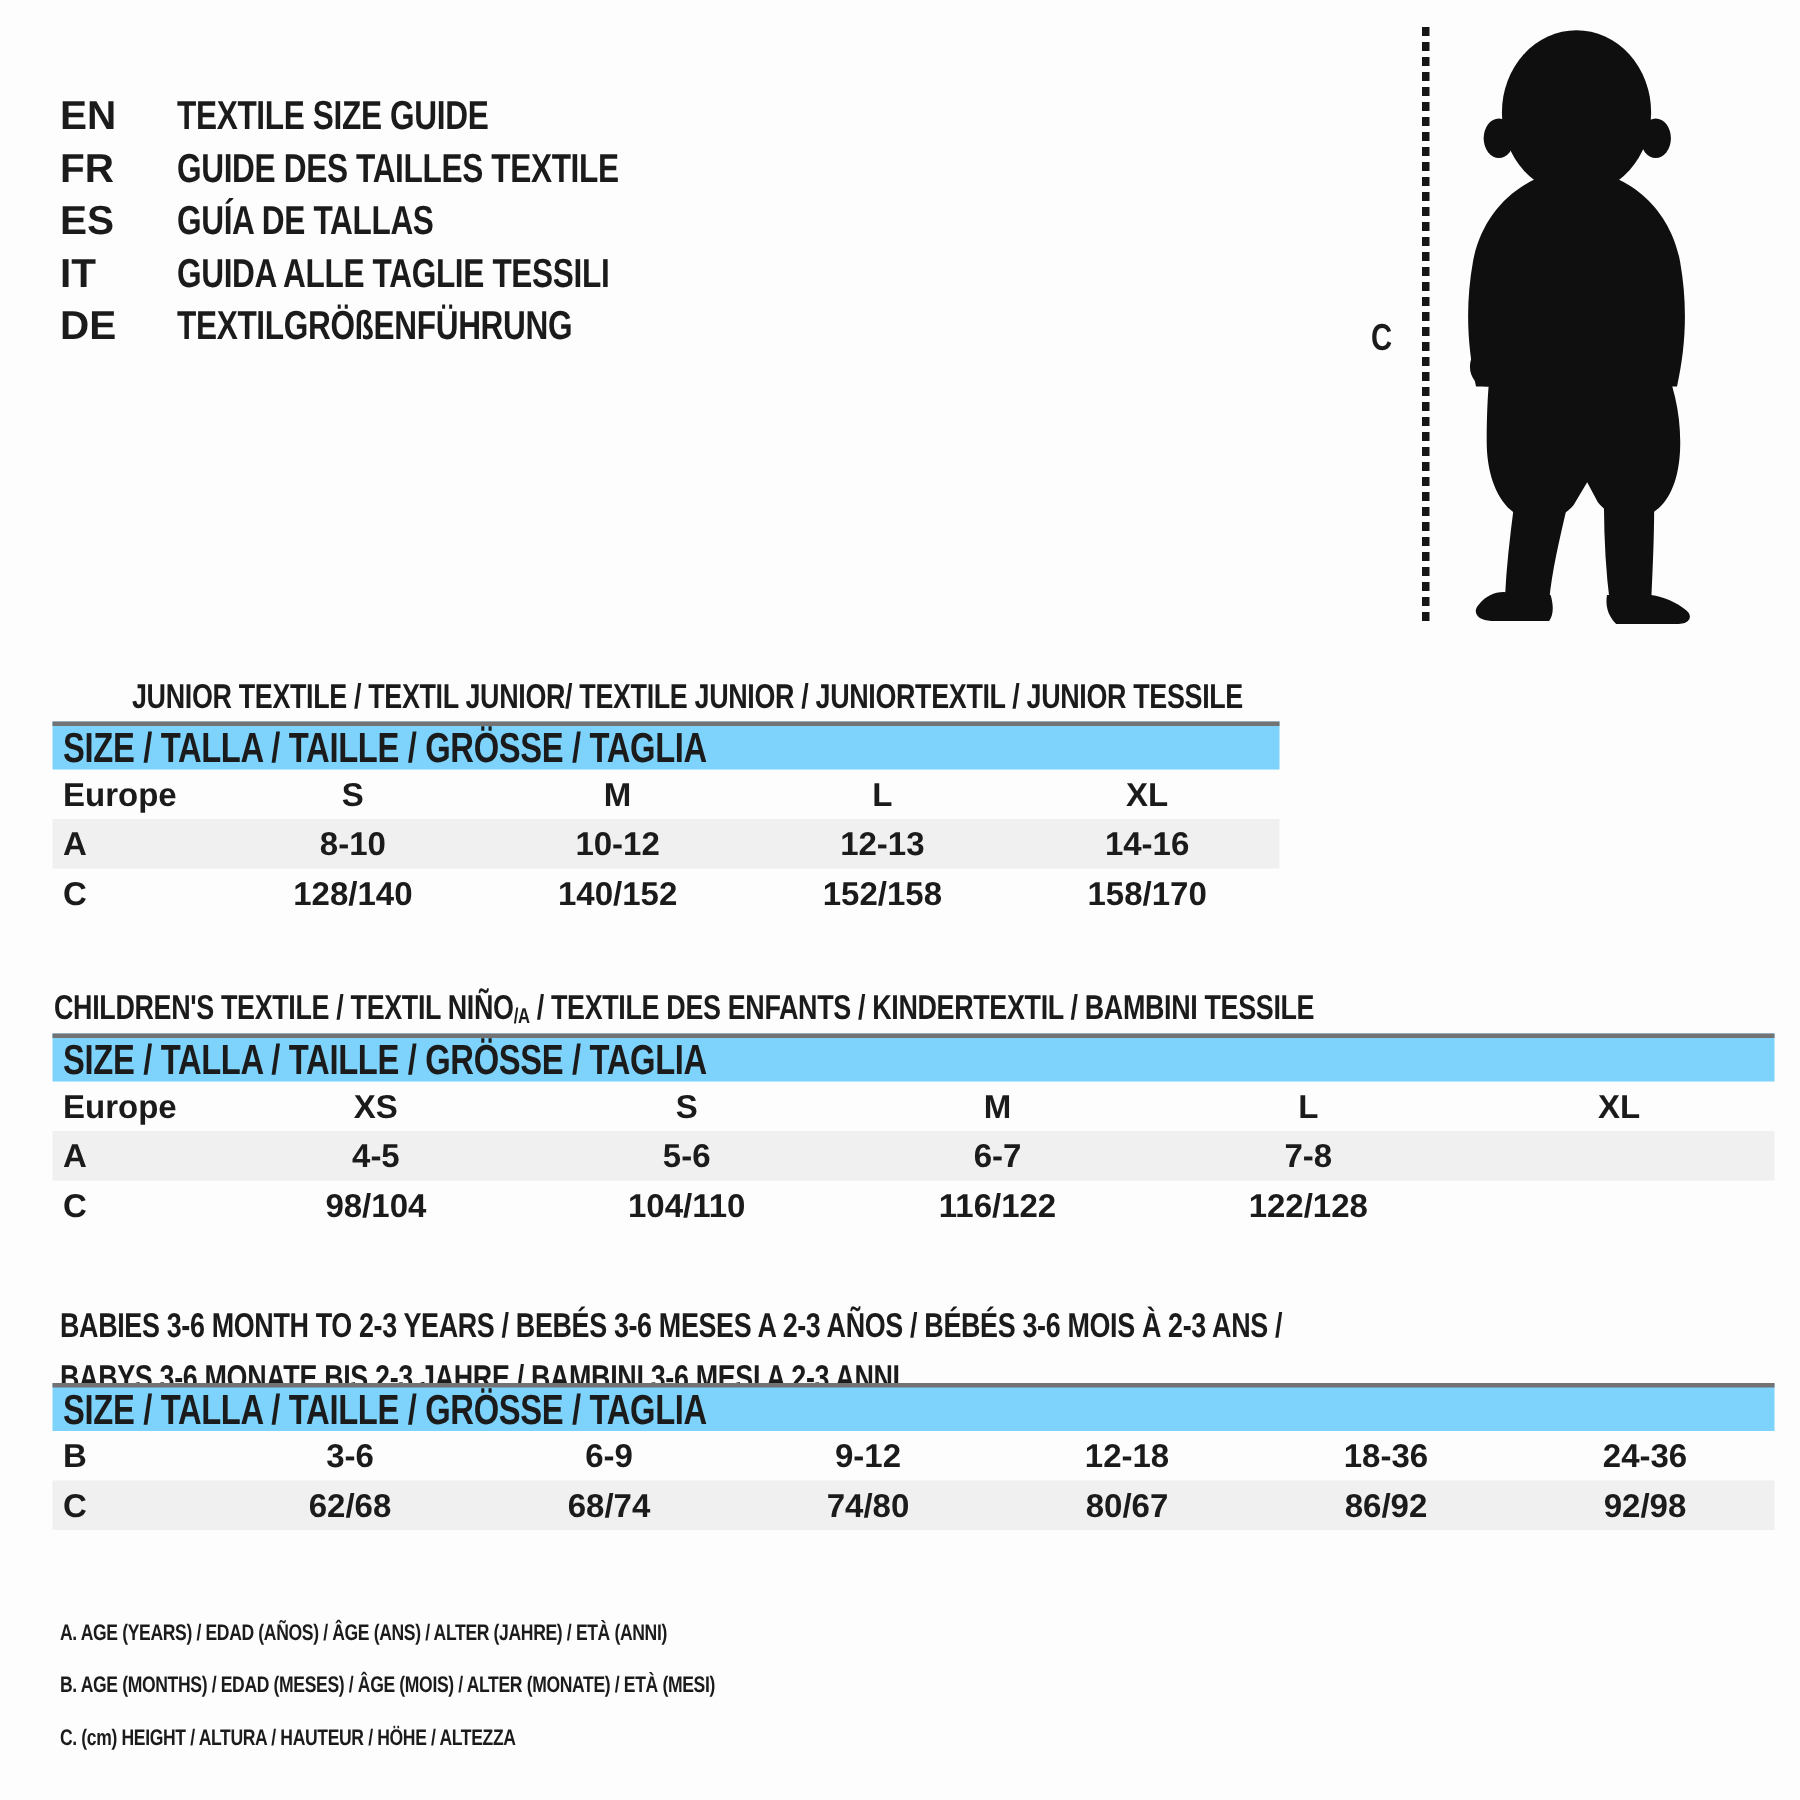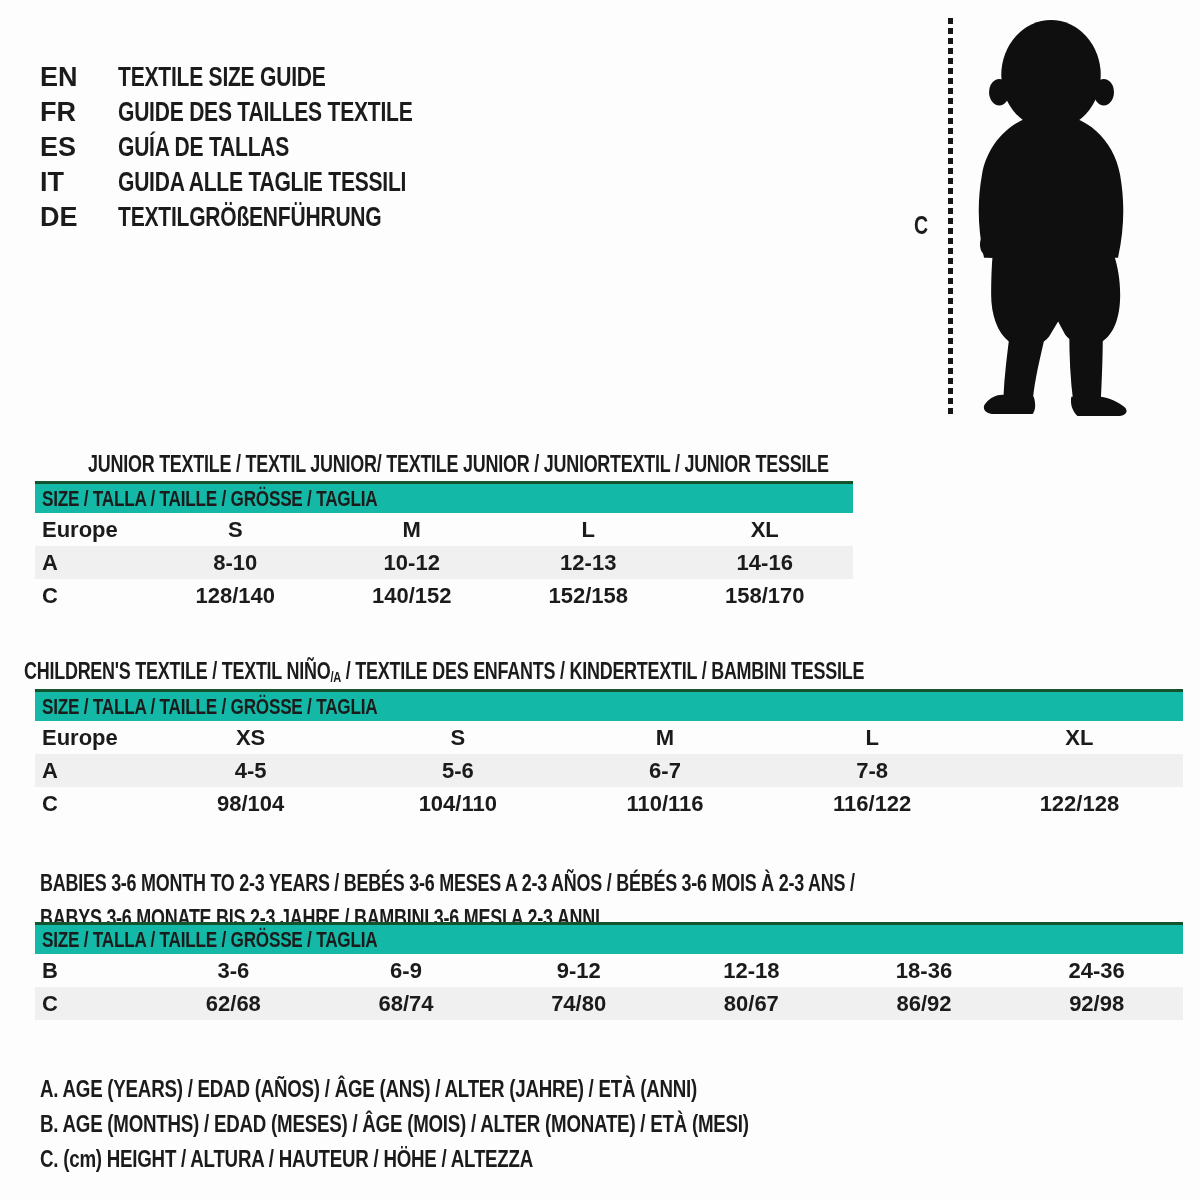--- a/index.html
+++ b/index.html
@@ -21,44 +21,44 @@
   .fig-line {
     position:absolute; left:948px; top:18px; width:5px; height:398px;
     background:repeating-linear-gradient(to bottom,#161616 0 6px,transparent 6px 10px);
   }
   .fig-label { position:absolute; left:914px; top:211px; font-size:25px; }
   .fig-svg { position:absolute; left:962px; top:12px; }
 
   
   .section-heading { position:absolute; font-size:23px; }
   #junior-heading   { left:40px; top:432px;margin-left:48px; }
-  #children-heading { left:24px; top:639px; }
+  #children-heading { left:36px; top:639px; }
   #babies-heading   { left:40px; top:847px; line-height:35px; }
   .subsz { font-size:0.62em; vertical-align:-3px; }
 
   
   .size-table { position:absolute; }
   #junior-table   { left:35px; top:481px; width:818px; }
   #children-table { left:35px; top:689px; width:1148px; }
   #babies-table   { left:35px; top:922px; width:1148px; }
   .size-bar {
-    height:29px; line-height:29px; background:#14b8a6;
-    border-top:3px solid #14532d; padding-left:7px; font-size:22px;
+    height:29px; line-height:29px; background:#7dd3fc;
+    border-top:3px solid #737373; padding-left:7px; font-size:28px;
   }
   .trow { display:grid; height:33px; line-height:33px; font-size:22px; }
   .cols5 { grid-template-columns:112px repeat(4,1fr); }
   .cols6 { grid-template-columns:112px repeat(5,1fr); }
   .cols7 { grid-template-columns:112px repeat(6,1fr); }
   .cell { text-align:center; overflow:visible; }
   .cell:first-child { text-align:left; padding-left:7px; }
   .striped { background:#f0f0f0; }
 
   
   .legend { position:absolute; left:40px; top:1071px; }
-  .legend-line { height:35px; line-height:35px; font-size:24px;text-decoration:underline; }
+  .legend-line { height:35px; line-height:35px; font-size:15px;text-decoration:underline; }
 </style>
 </head>
 <body>
 
 <div class="page">
 
   <header class="lang-header">
     <div class="lang-row">
       <span class="lang-code">EN</span>
       <span class="cnd">TEXTILE SIZE GUIDE</span>
@@ -150,21 +150,20 @@
       <div class="cell">A</div>
       <div class="cell">4-5</div>
       <div class="cell">5-6</div>
       <div class="cell">6-7</div>
       <div class="cell">7-8</div>
     </div>
     <div class="trow cols6">
       <div class="cell">C</div>
       <div class="cell">98/104</div>
       <div class="cell">104/110</div>
-      <div class="cell">110/116</div>
       <div class="cell">116/122</div>
       <div class="cell">122/128</div>
     </div>
   </div>
 
   <h2 class="section-heading" id="babies-heading">
     <span class="cnd">BABIES 3-6 MONTH TO 2-3 YEARS / BEBÉS 3-6 MESES A 2-3 AÑOS / BÉBÉS 3-6 MOIS À 2-3 ANS /</span><br>
     <span class="cnd">BABYS 3-6 MONATE BIS 2-3 JAHRE / BAMBINI 3-6 MESI A 2-3 ANNI</span>
   </h2>
   <div class="size-table" id="babies-table">

